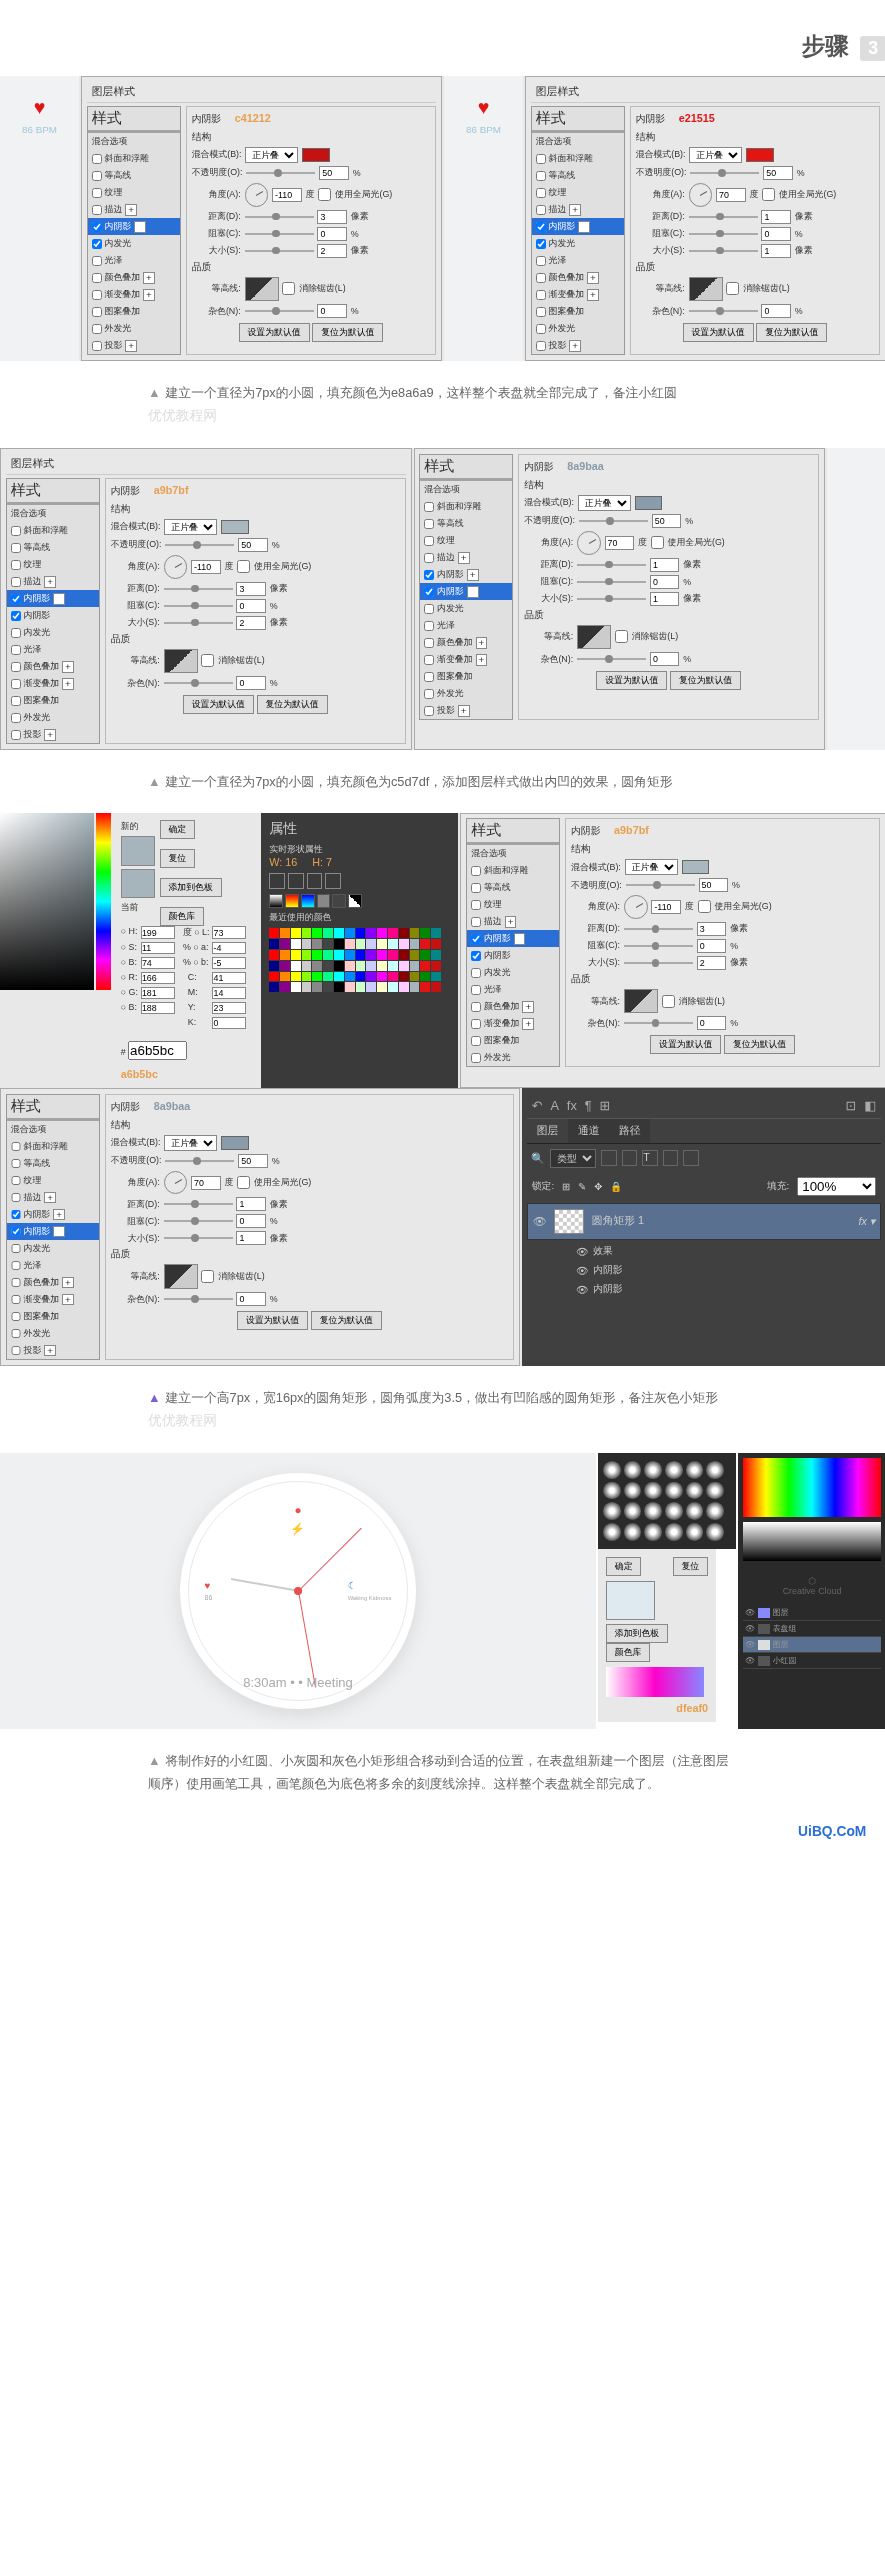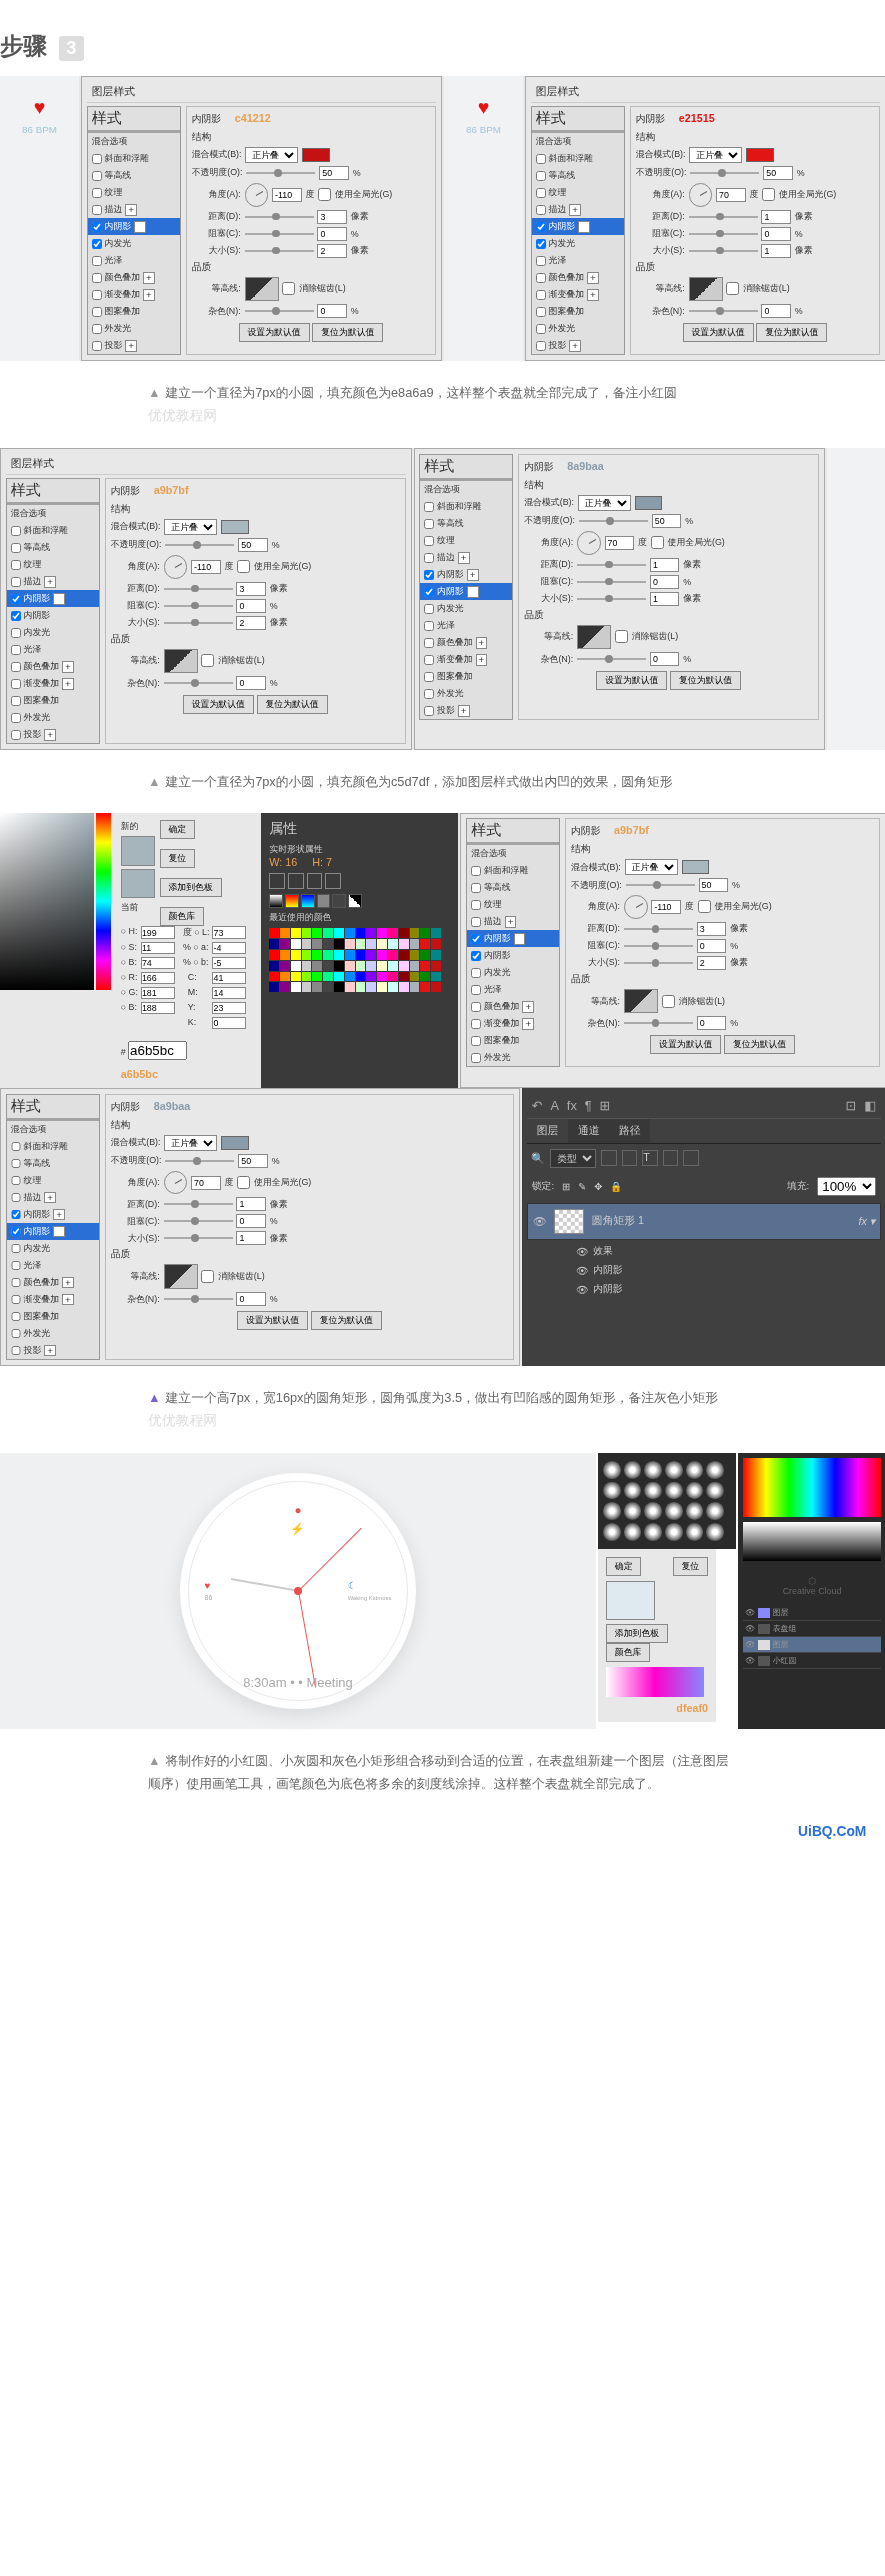--- a/index.html
+++ b/index.html
@@ -1,17 +1,17 @@
 <!DOCTYPE html>
 <html><head>
 <meta charset="utf-8">
 <style>
 *{box-sizing:border-box;margin:0;padding:0;font-family:"Microsoft YaHei",sans-serif}
 body{background:#fff;width:886px;margin:0 auto;font-size:11.8px;color:#333}
-.step-header{text-align:left;padding:29.5px 0 14.8px;font-size:23.6px;font-weight:bold;color:#555}
+.step-header{text-align:right;padding:29.5px 0 14.8px;font-size:23.6px;font-weight:bold;color:#555}
 .step-num{display:inline-block;background:#ddd;color:#fff;padding:2px 7.9px;border-radius:3px;font-size:17.7px;margin-left:4.9px}
 .section{display:flex;gap:2px;background:#e8e8e8;padding:0}
 .clock-bg{background:#f0f2f4;position:relative;flex:0 0 79px}
 .heart{color:#e21515;font-size:19.7px;text-align:center;margin-top:19.7px}
 .bpm{color:#a0c8d8;font-size:9.8px;text-align:center;margin-top:4.9px}
 .dialog{background:#e8e8e8;border:1px solid #aaa;flex:1;padding:4.9px;font-size:9.8px}
 .dlg-title{background:#e8e8e8;padding:3px 4.9px;font-size:10.8px;border-bottom:1px solid #ccc;margin-bottom:3px}
 .dlg-body{display:flex;gap:4.9px}
 .style-list{width:94px;border:1px solid #999;background:#e0e0e0}
 .style-list .hdr{padding:2px 3.9px;font-size:15px;border-bottom:3px solid #a3a3a3}
@@ -963,21 +963,21 @@
       <span class="fico"></span>
       <span class="fico"></span>
     </div>
     <div class="lp-lock">
       <span>锁定:</span>
       <span>⊞</span>
       <span>✎</span>
       <span>✥</span>
       <span>🔒</span>
       <span style="margin-left:auto">填充:</span>
-      <select style="width:59px"><option>100%</option></select>
+      <select style="width:79px"><option>100%</option></select>
     </div>
     <div class="lp-layer">
       <span class="eye">👁</span>
       <span class="thumb"></span>
       <span>圆角矩形 1</span>
       <span style="margin-left:auto;font-style:italic">fx ▾</span>
     </div>
     <div class="lp-fx">
         <span>👁</span> 
         <span>效果</span>

